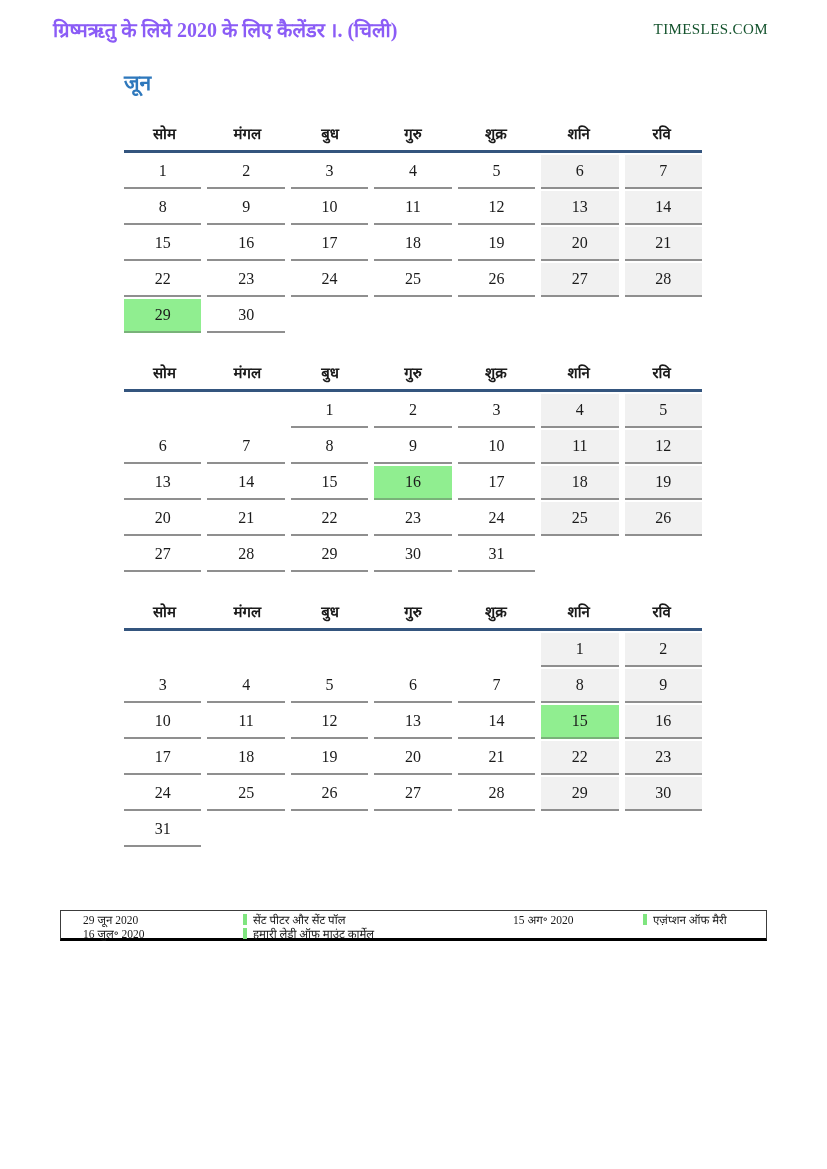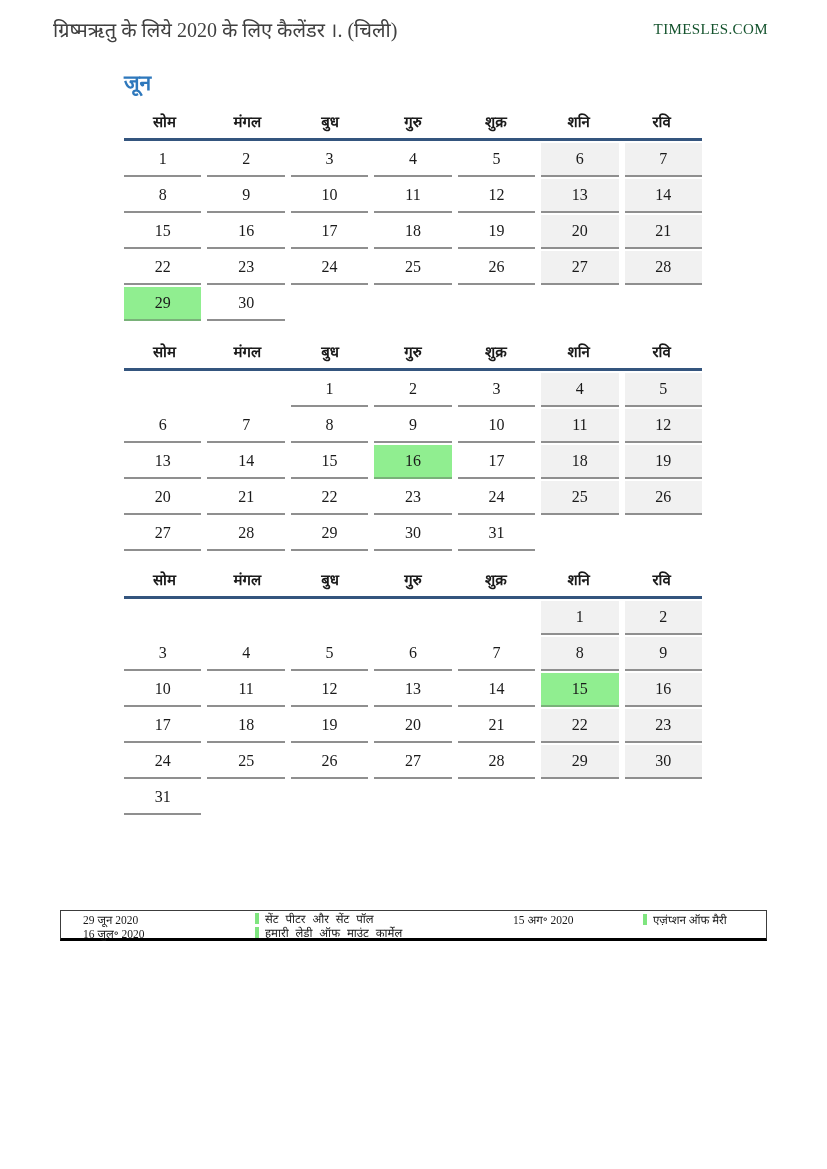--- a/index.html
+++ b/index.html
@@ -3,55 +3,55 @@
 <meta charset="utf-8">
 <style>
   html,body{margin:0;padding:0;}
   body{
     width:827px;height:1169px;background:#ffffff;position:relative;
     font-family:"Liberation Serif","DejaVu Serif",serif;color:#1a1a1a;
     overflow:hidden;
   }
   .page-title{
     position:absolute;left:53px;top:16px;margin:0;
-    font-size:20px;font-weight:normal;color:#404040;white-space:nowrap;
+    font-size:20px;font-weight:bold;color:#8b5cf6;white-space:nowrap;
   }
   .site-link{
     position:absolute;top:21px;right:59px;
     font-size:15px;letter-spacing:0.4px;color:#14532d;text-decoration:none;
   }
   .calendars{position:absolute;left:124px;top:62px;width:578px;}
   .month-title{
     margin:0;text-align:left;font-size:21px;line-height:26px;
     font-weight:bold;color:#2e78bc;
   }
   .month-0 .month-title{margin-top:8px;}
   .month-1{margin-top:19px;}
   .month-2{margin-top:17px;}
   .weekday-row{
-    display:grid;grid-template-columns:repeat(7,1fr);column-gap:2px;margin-top:16px;
+    display:grid;grid-template-columns:repeat(7,1fr);column-gap:2px;margin-top:28px;
   }
   .weekday-cell{text-align:center;font-weight:bold;font-size:15px;line-height:20px;}
   .header-line{height:3px;background:#34557e;margin-top:6px;}
   .date-grid{display:grid;grid-template-columns:repeat(7,1fr);column-gap:6px;margin-top:2px;}
   .date-cell{
     height:32px;line-height:32px;text-align:center;font-size:16px;
     border-bottom:2px solid #8f8f8f;margin-bottom:2px;
   }
   .date-cell.weekend{background:#f1f1f1;}
   .date-cell.highlight{background:#90ee90;border-bottom-color:#79b279;}
   .date-cell.empty{border-bottom:none;background:transparent;}
   .legend{
     position:absolute;left:60px;top:910px;width:705px;height:27px;
     border:1px solid #3c3c3c;border-bottom:3px solid #000;
     font-size:11.5px;
   }
   .lg-col{position:absolute;top:2px;line-height:14px;white-space:nowrap;}
   .lg-dates{left:22px;}
-  .lg-labels{left:194px;font-family:Liberation Mono, monospace;}
+  .lg-labels{left:182px;}
   .lg-date-r{left:452px;}
   .lg-label-r{left:582px;}
   .bar{
     display:inline-block;width:4px;height:11px;background:#7fe57f;
     margin-right:6px;vertical-align:-1px;
   }
 </style>
 </head>
 <body>
 

